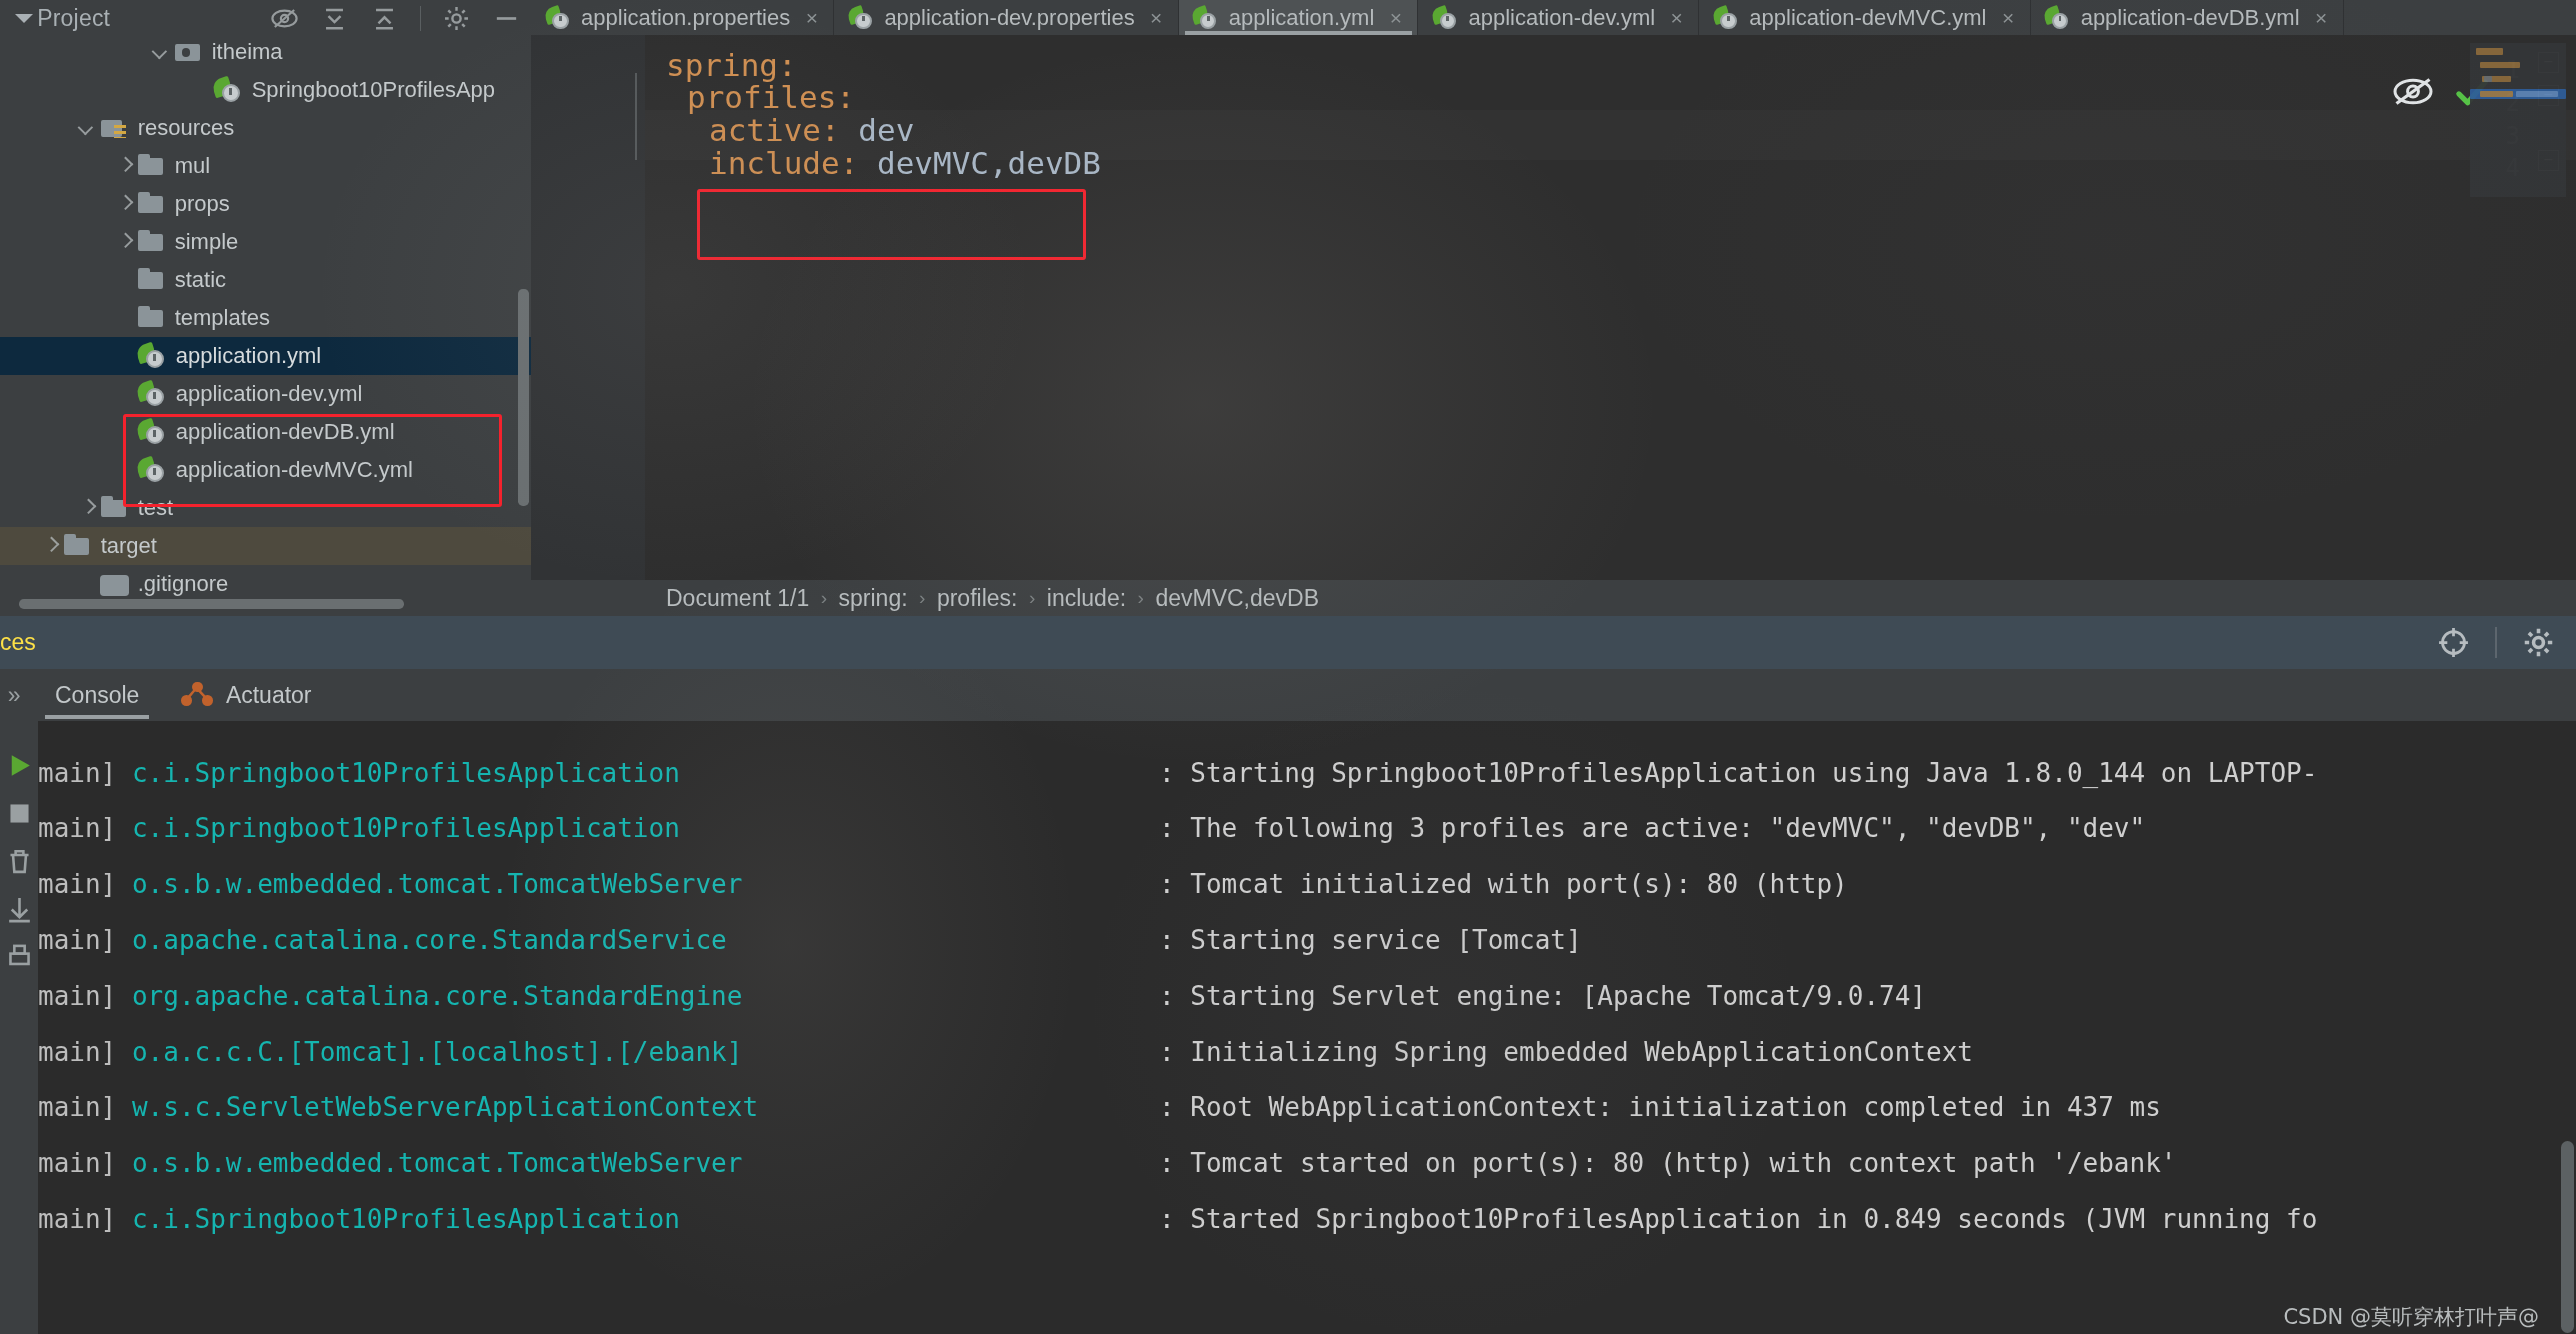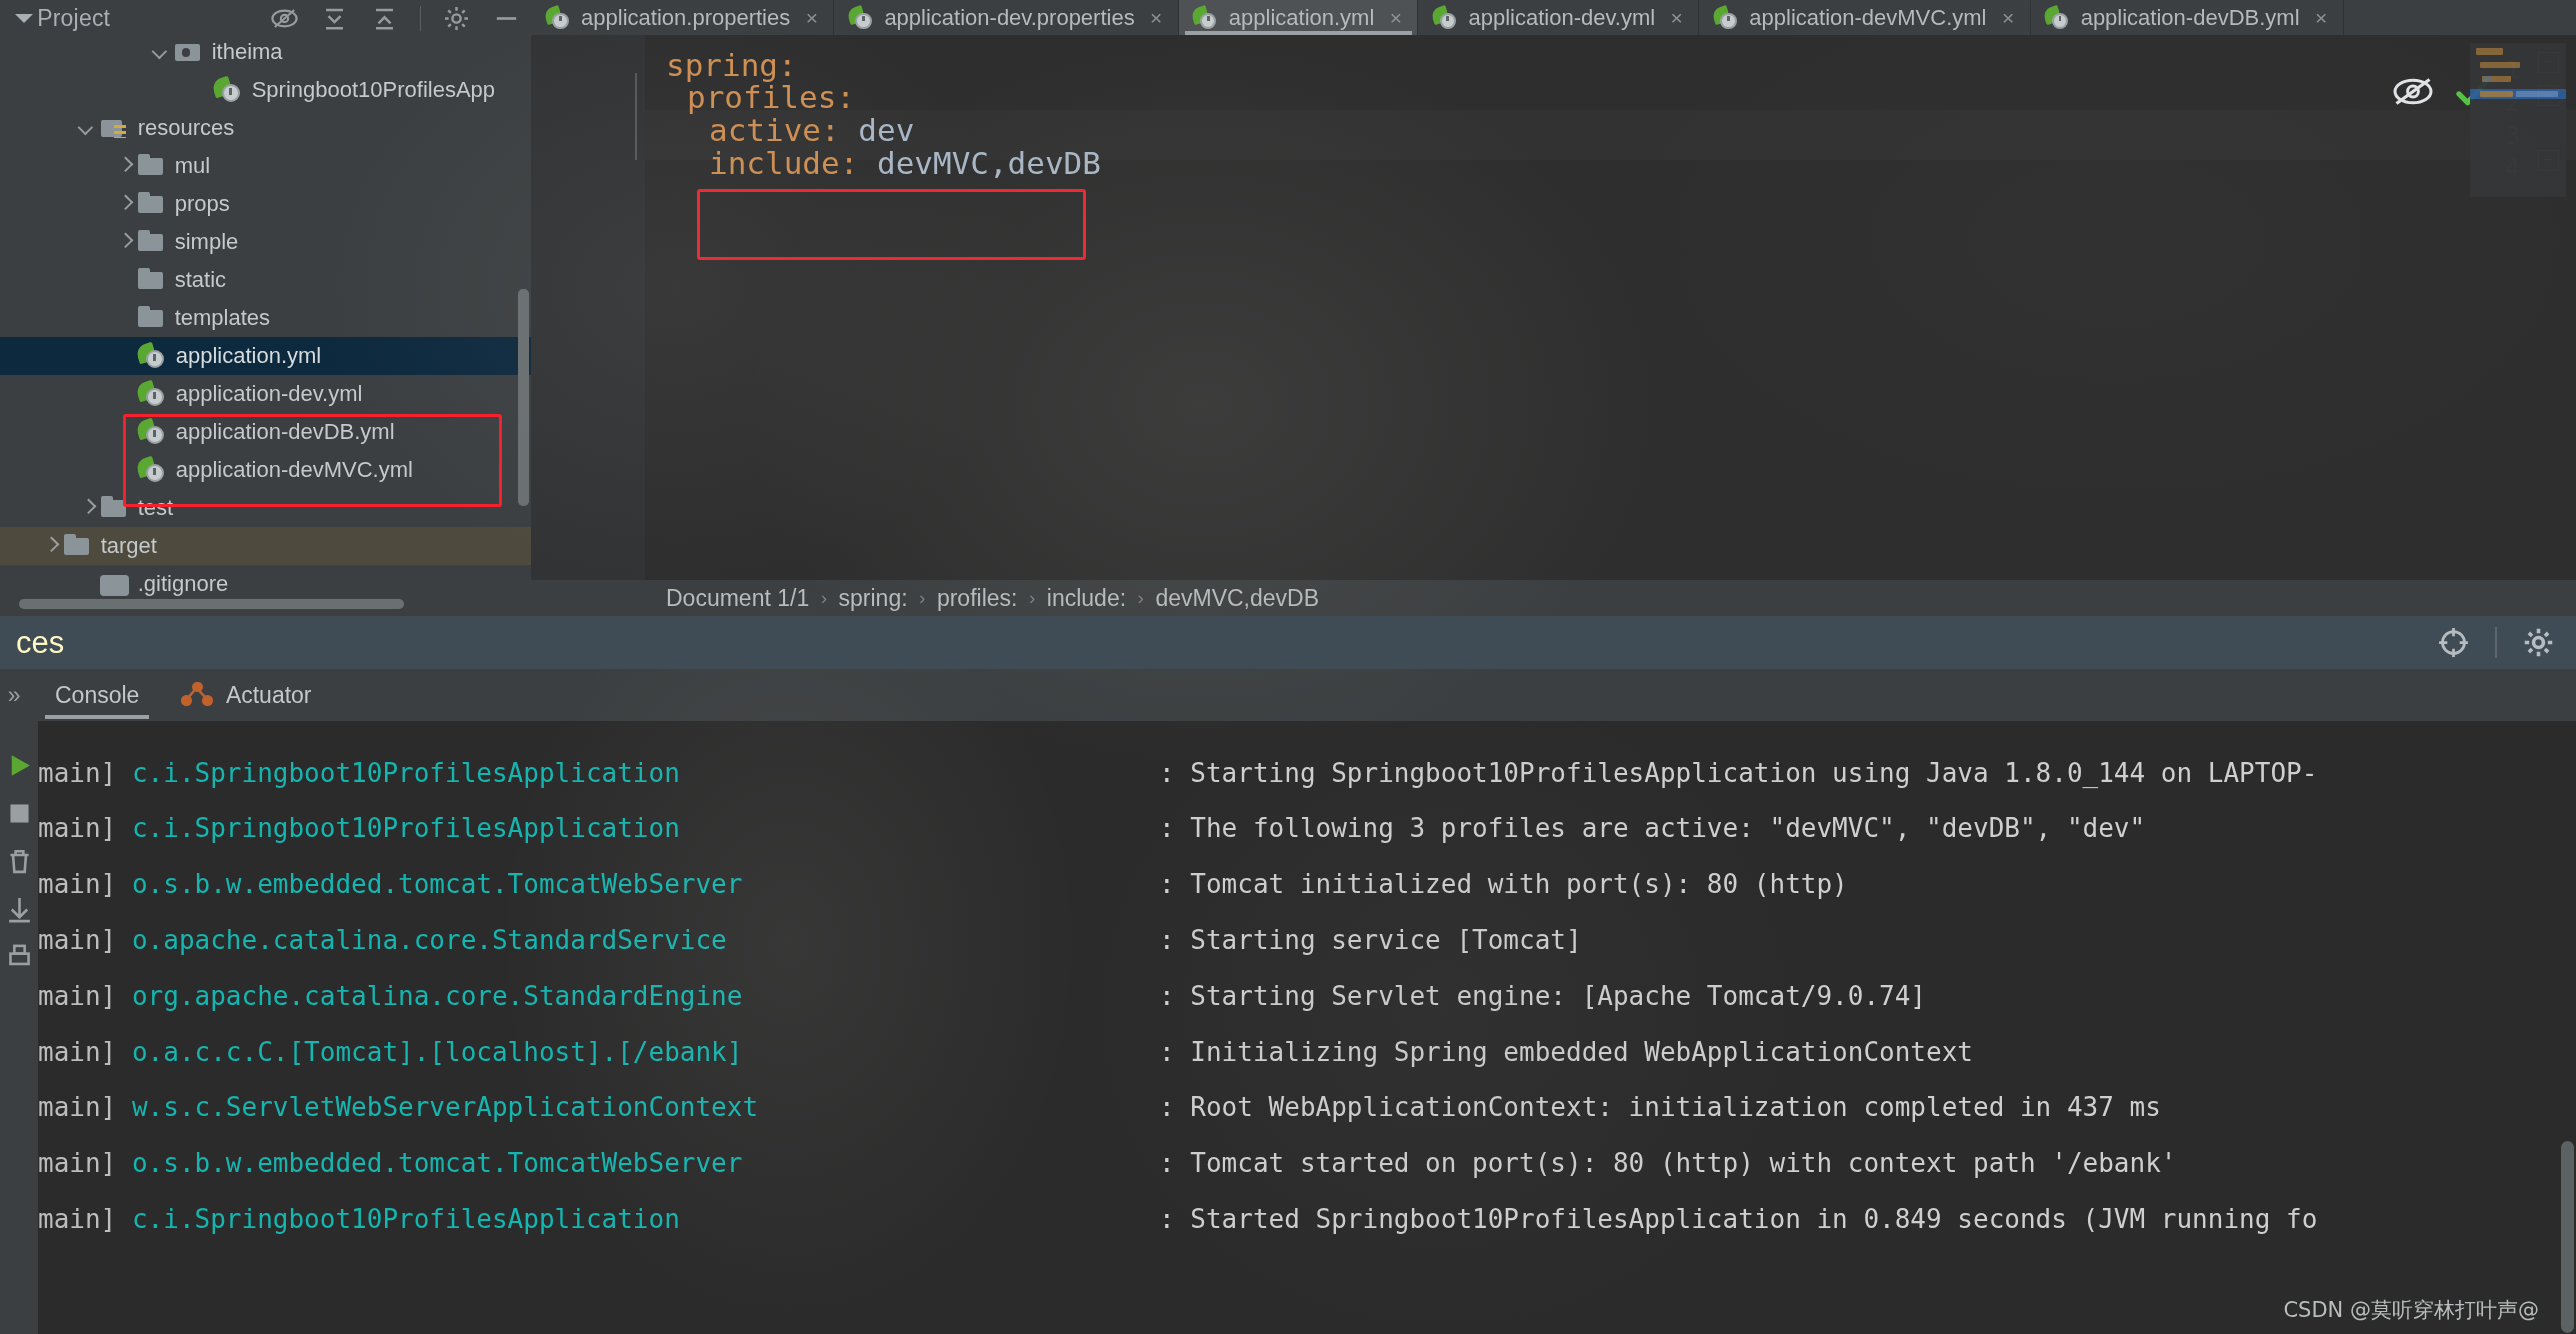--- a/index.html
+++ b/index.html
@@ -210,21 +210,21 @@
     background:#3c3f41; display:flex; align-items:center; padding-left: 135px;
     color:#b7bcbe; font-size: 23px; gap: 11.5px;
   }
   .bc-sep { color:#7b8082; font-size:19px; }
 
   
   .services-bar {
     position:absolute; left:0; top:616px; width:2576px; height:53px;
     background:#3f4b55; z-index: 4; display:flex; align-items:center;
   }
-  .services-label { color:#fef9c3; font-size:31px; padding-left: 16px; }
+  .services-label { color:#fde047; font-size:23px; padding-left: 0px; }
   .services-right { margin-left:auto; display:flex; align-items:center; gap: 25px; padding-right: 21px; }
   .svc-ic { width: 33px; height: 33px; opacity:.9; }
   .svc-div { width:1.9px; height:31px; background:#5d666e; }
 
   
   .console-pane {
     position:absolute; left:0; top:669px; width:2576px; height:666px;
     background:#2b2b2b; z-index: 2;
   }
   .console-tabs {
@@ -252,21 +252,21 @@
     position:absolute; left:38px; top:52px; width:2538px; height:614px;
     font-family: "DejaVu Sans Mono", monospace; font-size: 26px;
     background:#2b2b2b;
   }
   .logrow { position:absolute; white-space:pre; left: 0; }
   .lg-gray { color:#bdbdbd; }
   .lg-cyan { color: #15b5b0; }
   .lg-msg  { color: #cfcfcf; }
 
   .watermark {
-    position:absolute; right: 37px; bottom: 11px; color:#b9bdbe; font-size:21px; z-index: 9;
+    position:absolute; right: 37px; bottom: 4px; color:#b9bdbe; font-size:21px; z-index: 9;
     font-family: "DejaVu Sans", sans-serif;
   }
   .right-scroll {
     position:absolute; right: 1.9px; top: 1135px; width: 13.5px; height: 192px;
     background:#5c6163; border-radius:6.7px; z-index:9;
   }
   .run-green { position:absolute; left:5.8px; width:0;height:0;
     border-left:17.3px solid #5aa832; border-top:10.6px solid transparent; border-bottom:10.6px solid transparent;}
 </style>
 </head>

